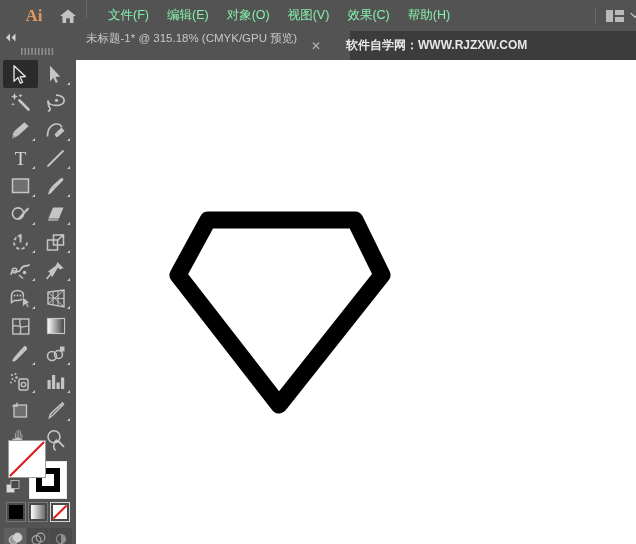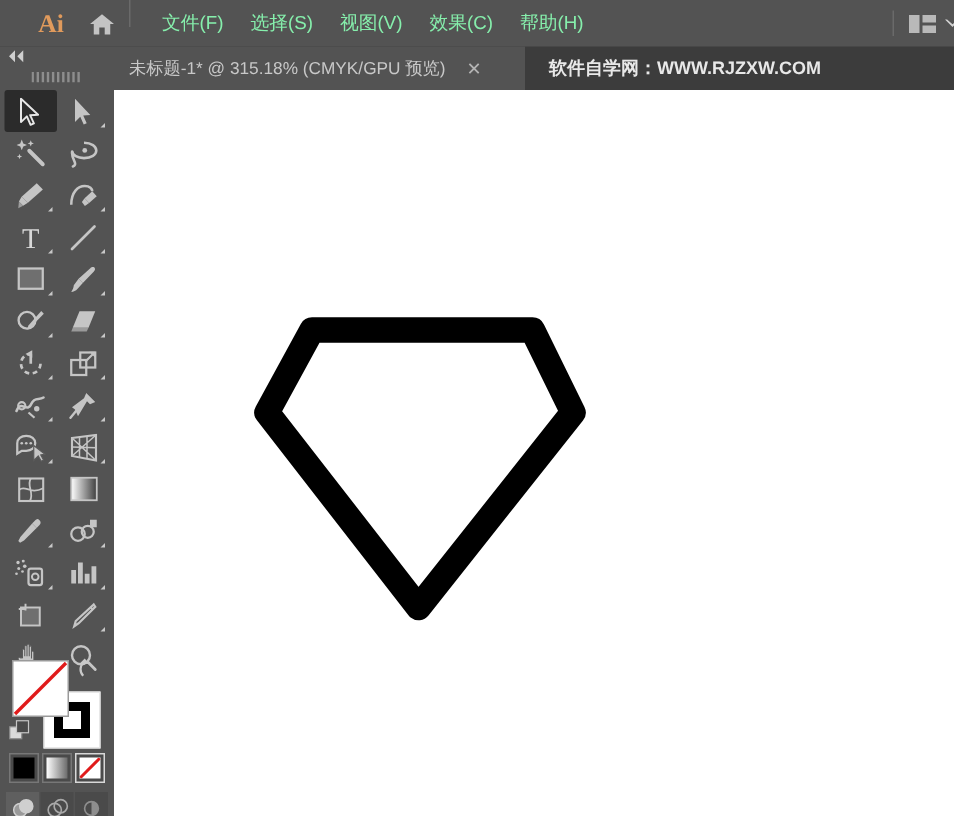--- a/index.html
+++ b/index.html
@@ -42,30 +42,30 @@
   #ws-sep { position: absolute; right: 56px; top: 7px; width: 1px; height: 17px; background: #6a6a6a; }
 
   
   #tabbar {
     position: absolute; left: 0; top: 31px; width: 636px; height: 29px;
     background: #3c3c3c;
   }
   #tab-active {
     position: absolute; left: 76px; top: 0; height: 29px;
     background: #535353;
-    display: flex; align-items: center; padding: 0 0 0 10px;
+    display: flex; align-items: flex-start; padding: 0 0 0 10px;
     min-width: 274px;
   }
   #tab-title { color: #c8c8c8; font-size: 11.5px; white-space: nowrap; }
   #tab-close {
     width: 26px; height: 29px; display: flex; align-items: center; justify-content: center;
     color: #b4b4b4; font-size: 12px; margin-left: 6px;
   }
   #watermark {
-    position: absolute; left: 366px; top: 0; height: 29px;
+    position: absolute; left: 346px; top: 0; height: 29px;
     display: flex; align-items: center;
     color: #e8e8e8; font-size: 12px; font-weight: bold; white-space: nowrap;
   }
 
   
   #toolbar {
     position: absolute; left: 0; top: 31px; width: 76px; height: 513px;
     background: #535353;
   }
   #tb-collapse {
@@ -141,21 +141,22 @@
   <div id="menubar">
     <div id="ai-logo">Ai</div>
     <div id="home-btn">
       <svg width="18" height="16" viewBox="0 0 18 16">
         <path d="M9 1.5 L17 8 L14.5 8 L14.5 15 L10.8 15 L10.8 10.3 L7.2 10.3 L7.2 15 L3.5 15 L3.5 8 L1 8 Z" fill="#c3c3c3"></path>
       </svg>
     </div>
     <div class="mb-sep"></div>
     <div id="menu-items">
       <div class="menu-item">文件(F)</div>
-      <div class="menu-item">选择(S)</div>
+      <div class="menu-item">编辑(E)</div>
+      <div class="menu-item">对象(O)</div>
       <div class="menu-item">视图(V)</div>
       <div class="menu-item">效果(C)</div>
       <div class="menu-item">帮助(H)</div>
     </div>
     <div id="ws-sep"></div>
     <div id="ws-switcher">
       <svg width="18" height="14" viewBox="0 0 18 14">
         <rect x="0" y="1" width="7" height="12" fill="#b9b9b9"></rect>
         <rect x="9" y="1" width="9" height="5" fill="#b9b9b9"></rect>
         <rect x="9" y="8" width="9" height="5" fill="#b9b9b9"></rect>

